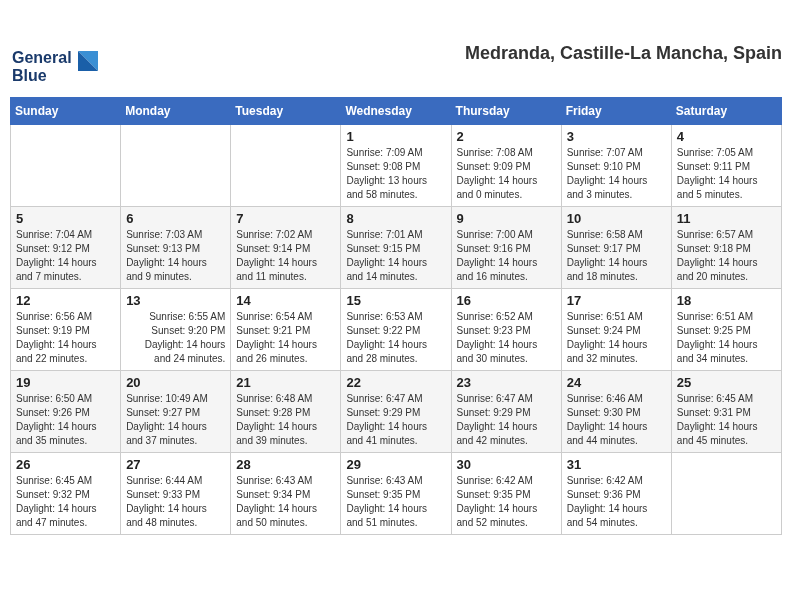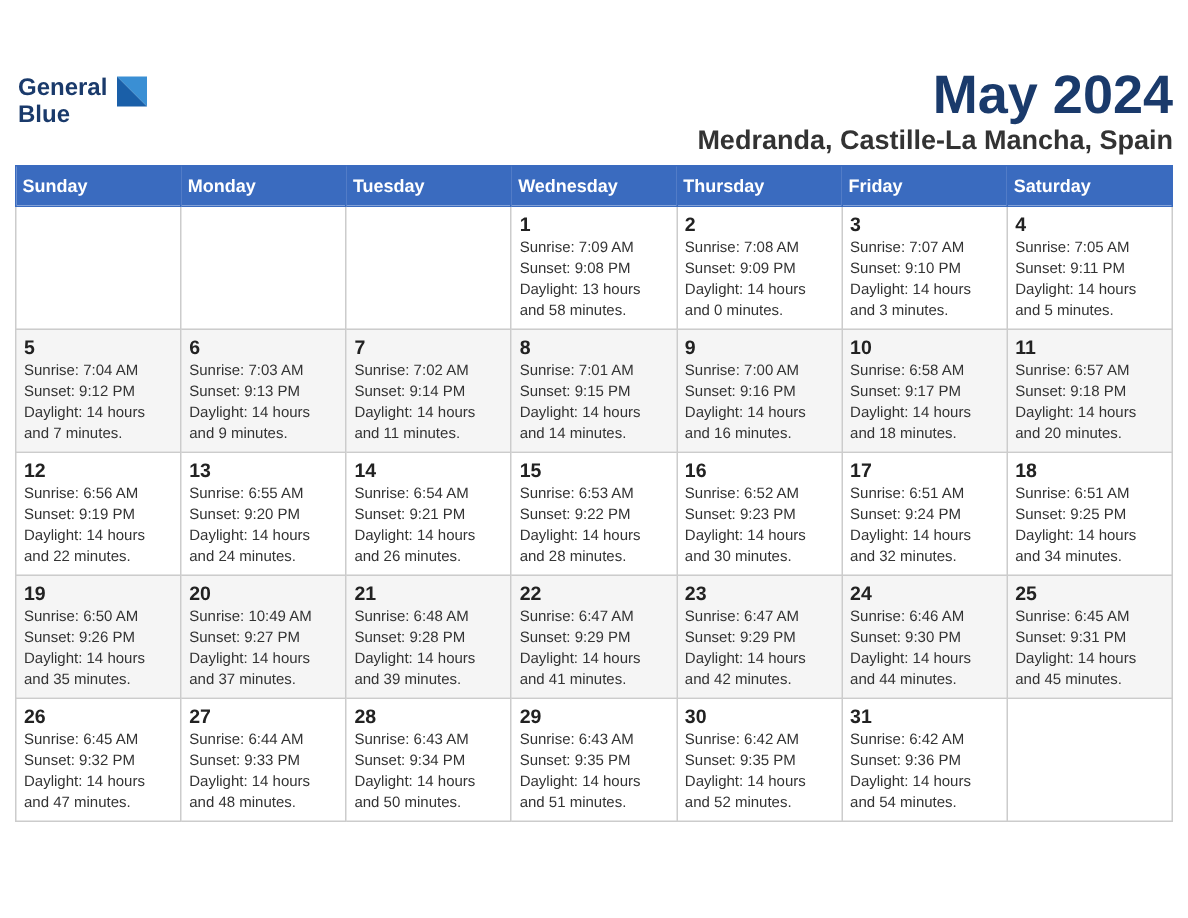--- a/index.html
+++ b/index.html
@@ -86,21 +86,20 @@
     <div>
       <svg width="90" height="44" viewBox="0 0 90 44">
         <text x="2" y="20" font-family="Arial" font-size="16" font-weight="bold" fill="#1a3a6b">General</text>
         <text x="2" y="38" font-family="Arial" font-size="16" font-weight="bold" fill="#1a3a6b">Blue</text>
         <polygon points="68,8 88,8 88,28" fill="#3a8fd4"></polygon>
         <polygon points="68,8 88,28 68,28" fill="#1a5fa8"></polygon>
       </svg>
     </div>
   </div>
   <div class="title-block">
-    <div class="month-title">May 2024</div>
     <div class="location-title">Medranda, Castille-La Mancha, Spain</div>
   </div>
 </div>
 
 <table>
   <thead>
     <tr>
     <th>Sunday</th>
         <th>Monday</th>
         <th>Tuesday</th>
@@ -198,21 +197,21 @@
       <tr>
         <td>
           <span class="day-num">12</span>
           <div class="day-detail" style="white-space: pre-line;">Sunrise: 6:56 AM
 Sunset: 9:19 PM
 Daylight: 14 hours
 and 22 minutes.</div>
         </td>
         <td>
           <span class="day-num">13</span>
-          <div class="day-detail" style="white-space: pre-line;">Sunrise: 6:55 AM
+          <div class="day-detail" style="white-space: pre-line; text-align: right;">Sunrise: 6:55 AM
 Sunset: 9:20 PM
 Daylight: 14 hours
 and 24 minutes.</div>
         </td>
         <td>
           <span class="day-num">14</span>
           <div class="day-detail" style="white-space: pre-line;">Sunrise: 6:54 AM
 Sunset: 9:21 PM
 Daylight: 14 hours
 and 26 minutes.</div>

